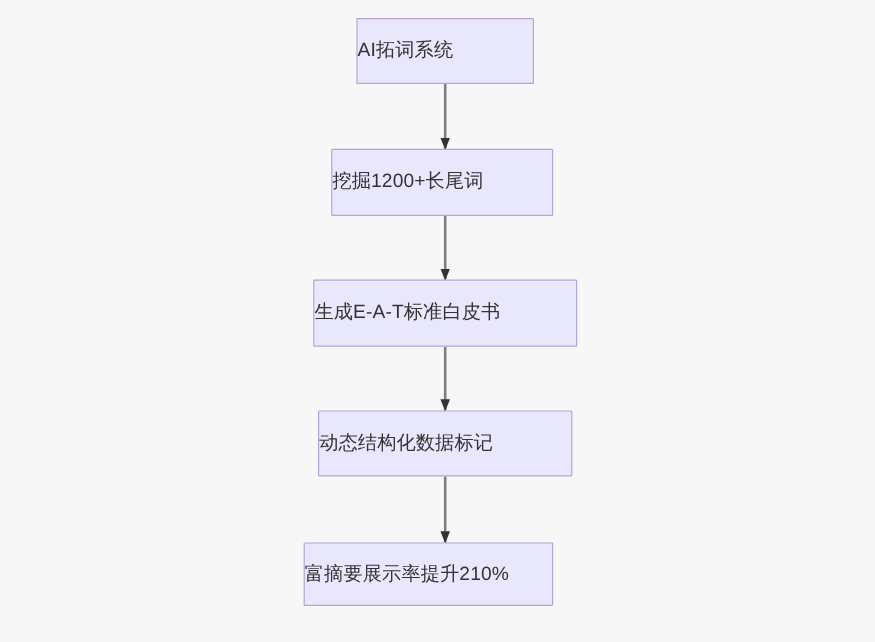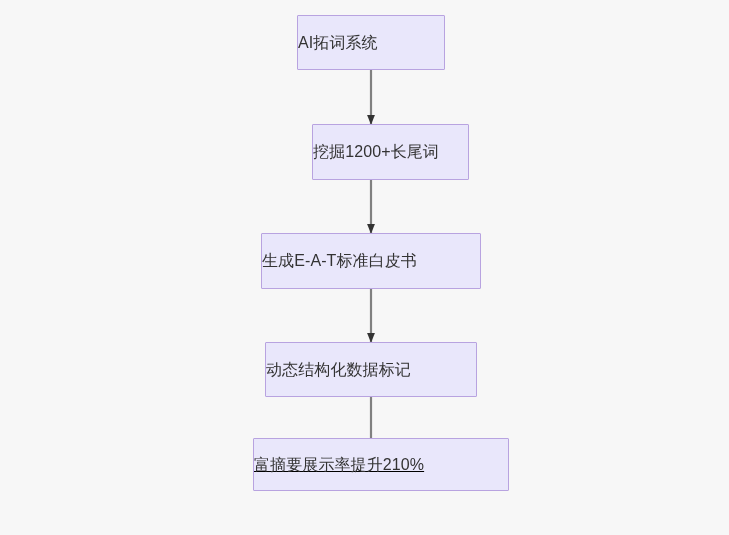--- a/index.html
+++ b/index.html
@@ -67,29 +67,29 @@
     </g>
     <g>
       <line x1="371" y1="397" x2="371" y2="452" stroke="#808080" stroke-width="2.2" marker-end="url(#arrowhead)"></line>
     </g>
   </svg>
 
   <div class="node" style="left:297px; top:15px; width:148px; height:55px;">
     <span class="node-label">AI拓词系统</span>
   </div>
 
-  <div class="node" style="left:276px; top:124px; width:157px; height:56px;margin-left:36px;">
+  <div class="node" style="left:276px; top:124px; width:185px; height:56px;">
     <span class="node-label">挖掘1200+长尾词</span>
   </div>
 
   <div class="node" style="left:261px; top:233px; width:220px; height:56px;">
     <span class="node-label">生成E-A-T标准白皮书</span>
   </div>
 
   <div class="node" style="left:265px; top:342px; width:212px; height:55px;">
     <span class="node-label">动态结构化数据标记</span>
   </div>
 
-  <div class="node" style="left:253px; top:438px; width:256px; height:53px;text-decoration:underline;">
+  <div class="node" style="left:253px; top:452px; width:208px; height:53px;">
     <span class="node-label">富摘要展示率提升210%</span>
   </div>
 
 </div>
 
 </body></html>

